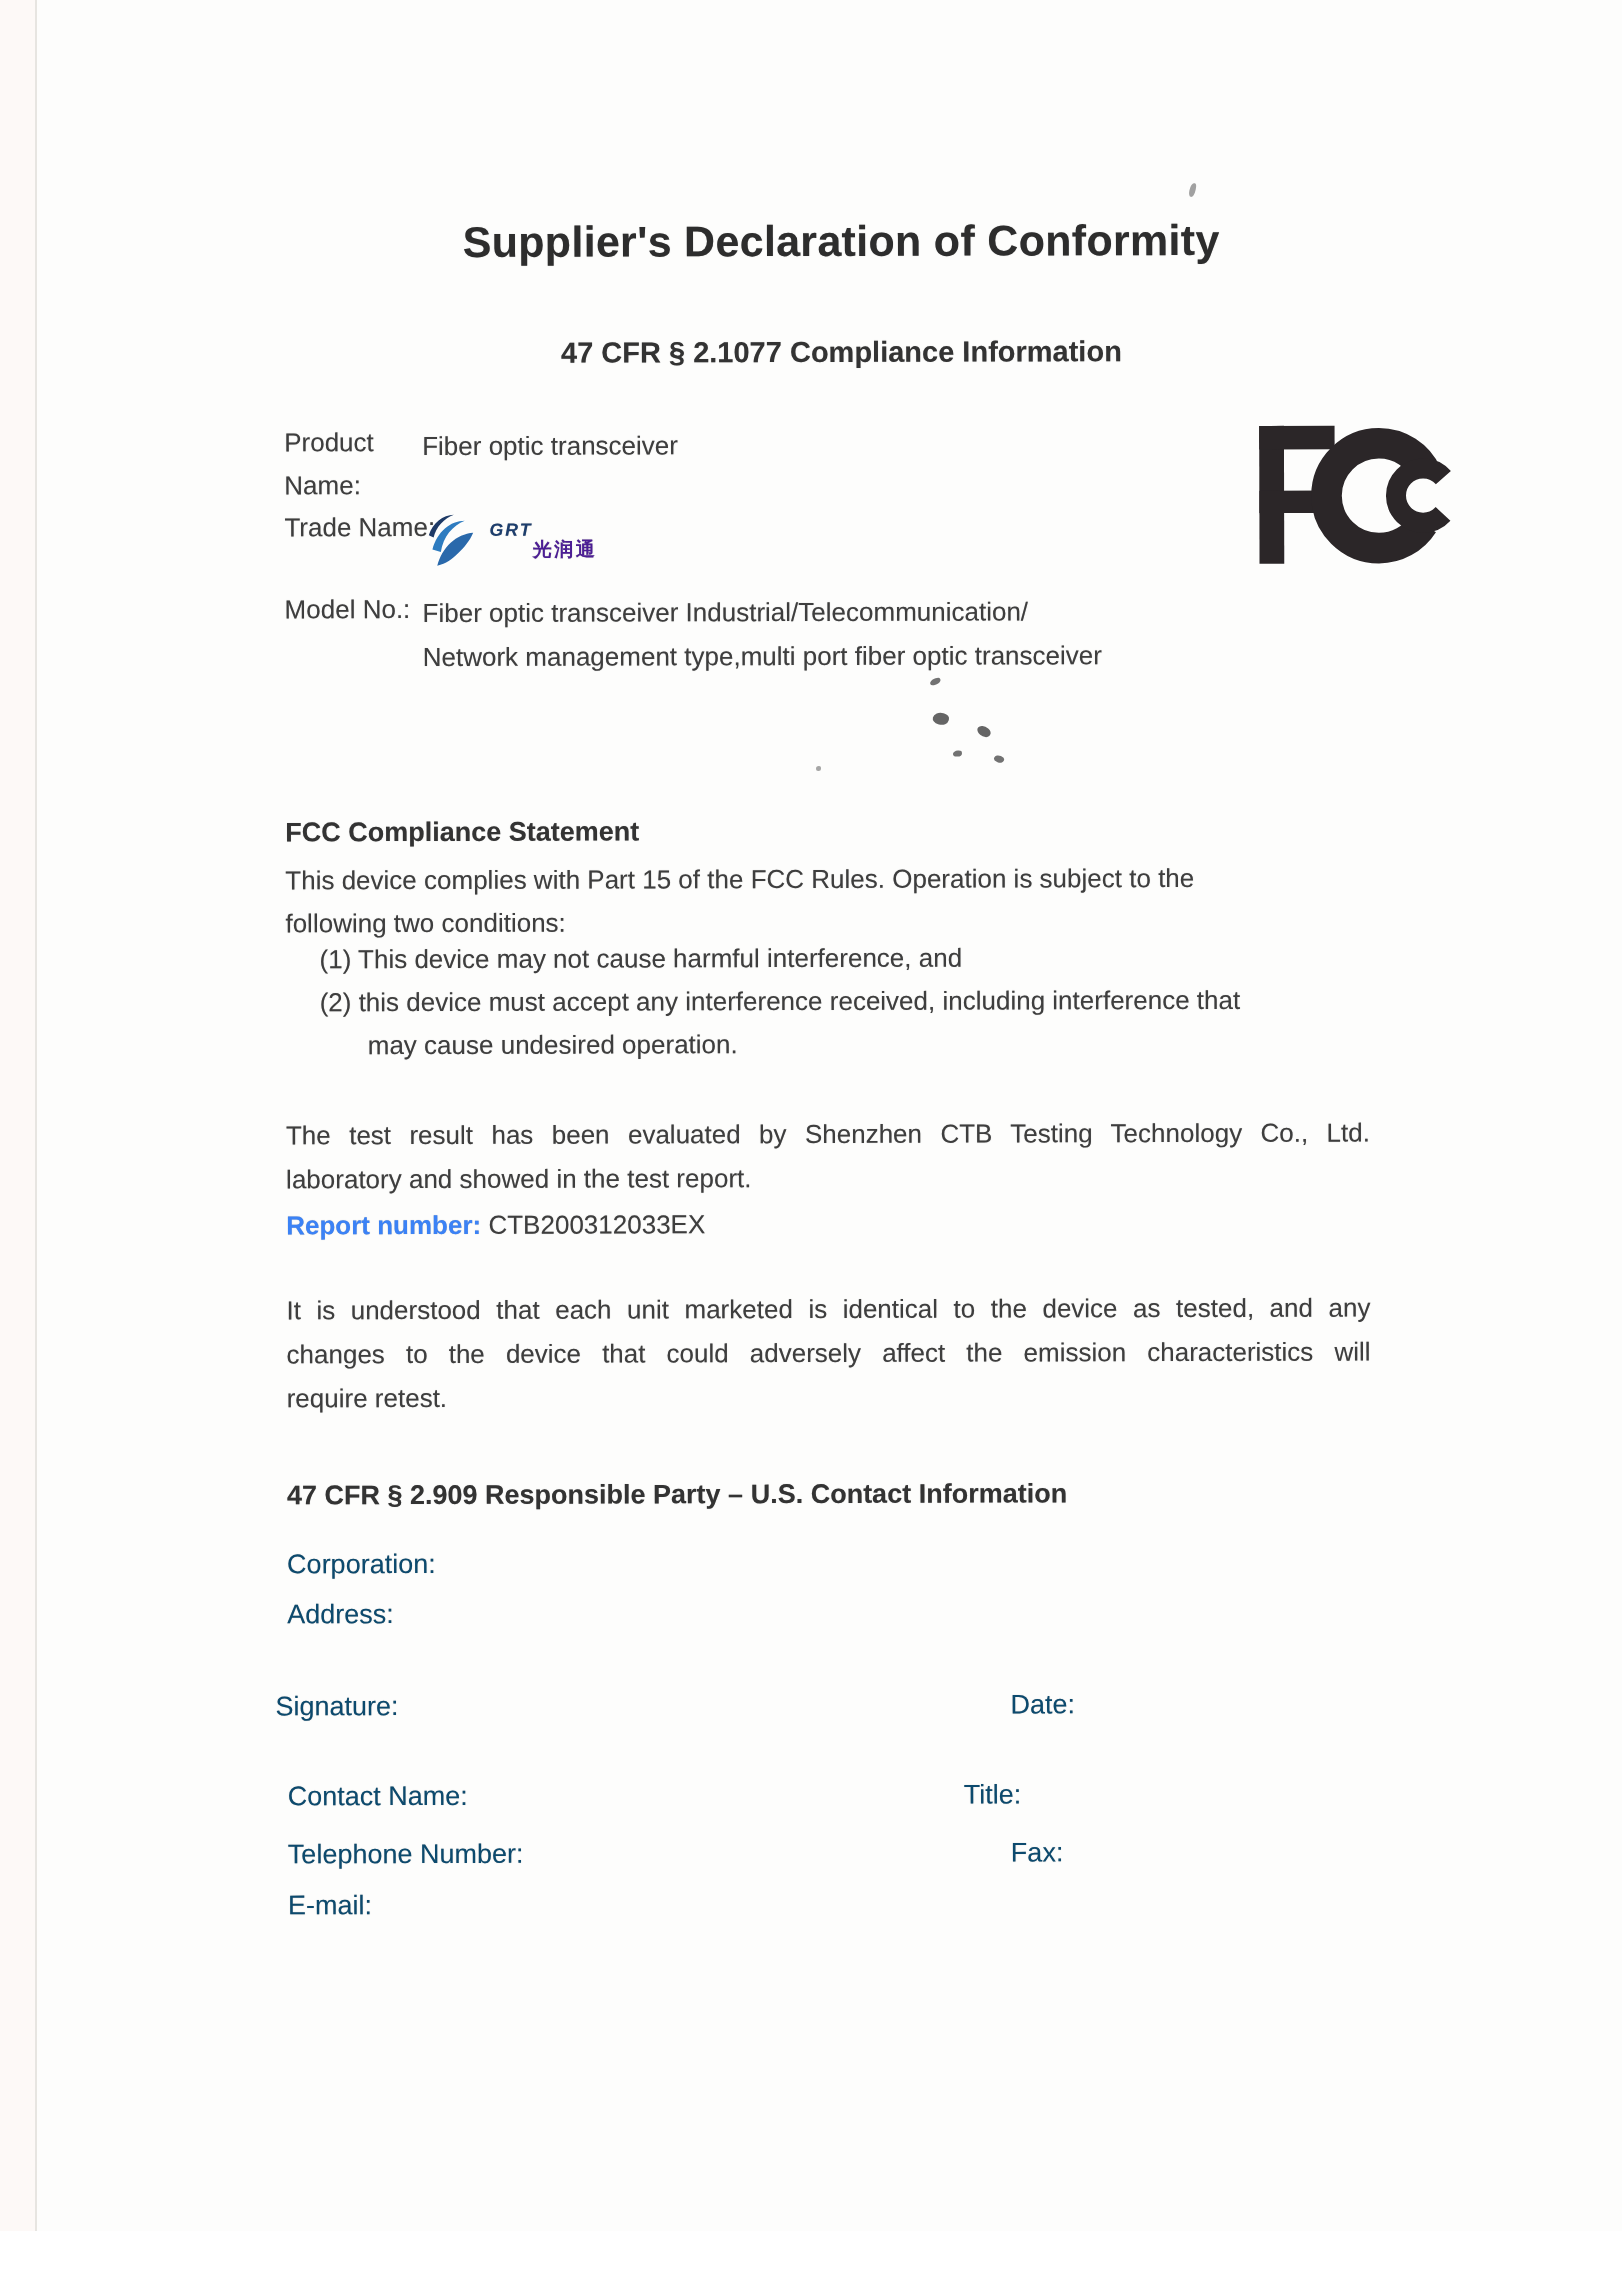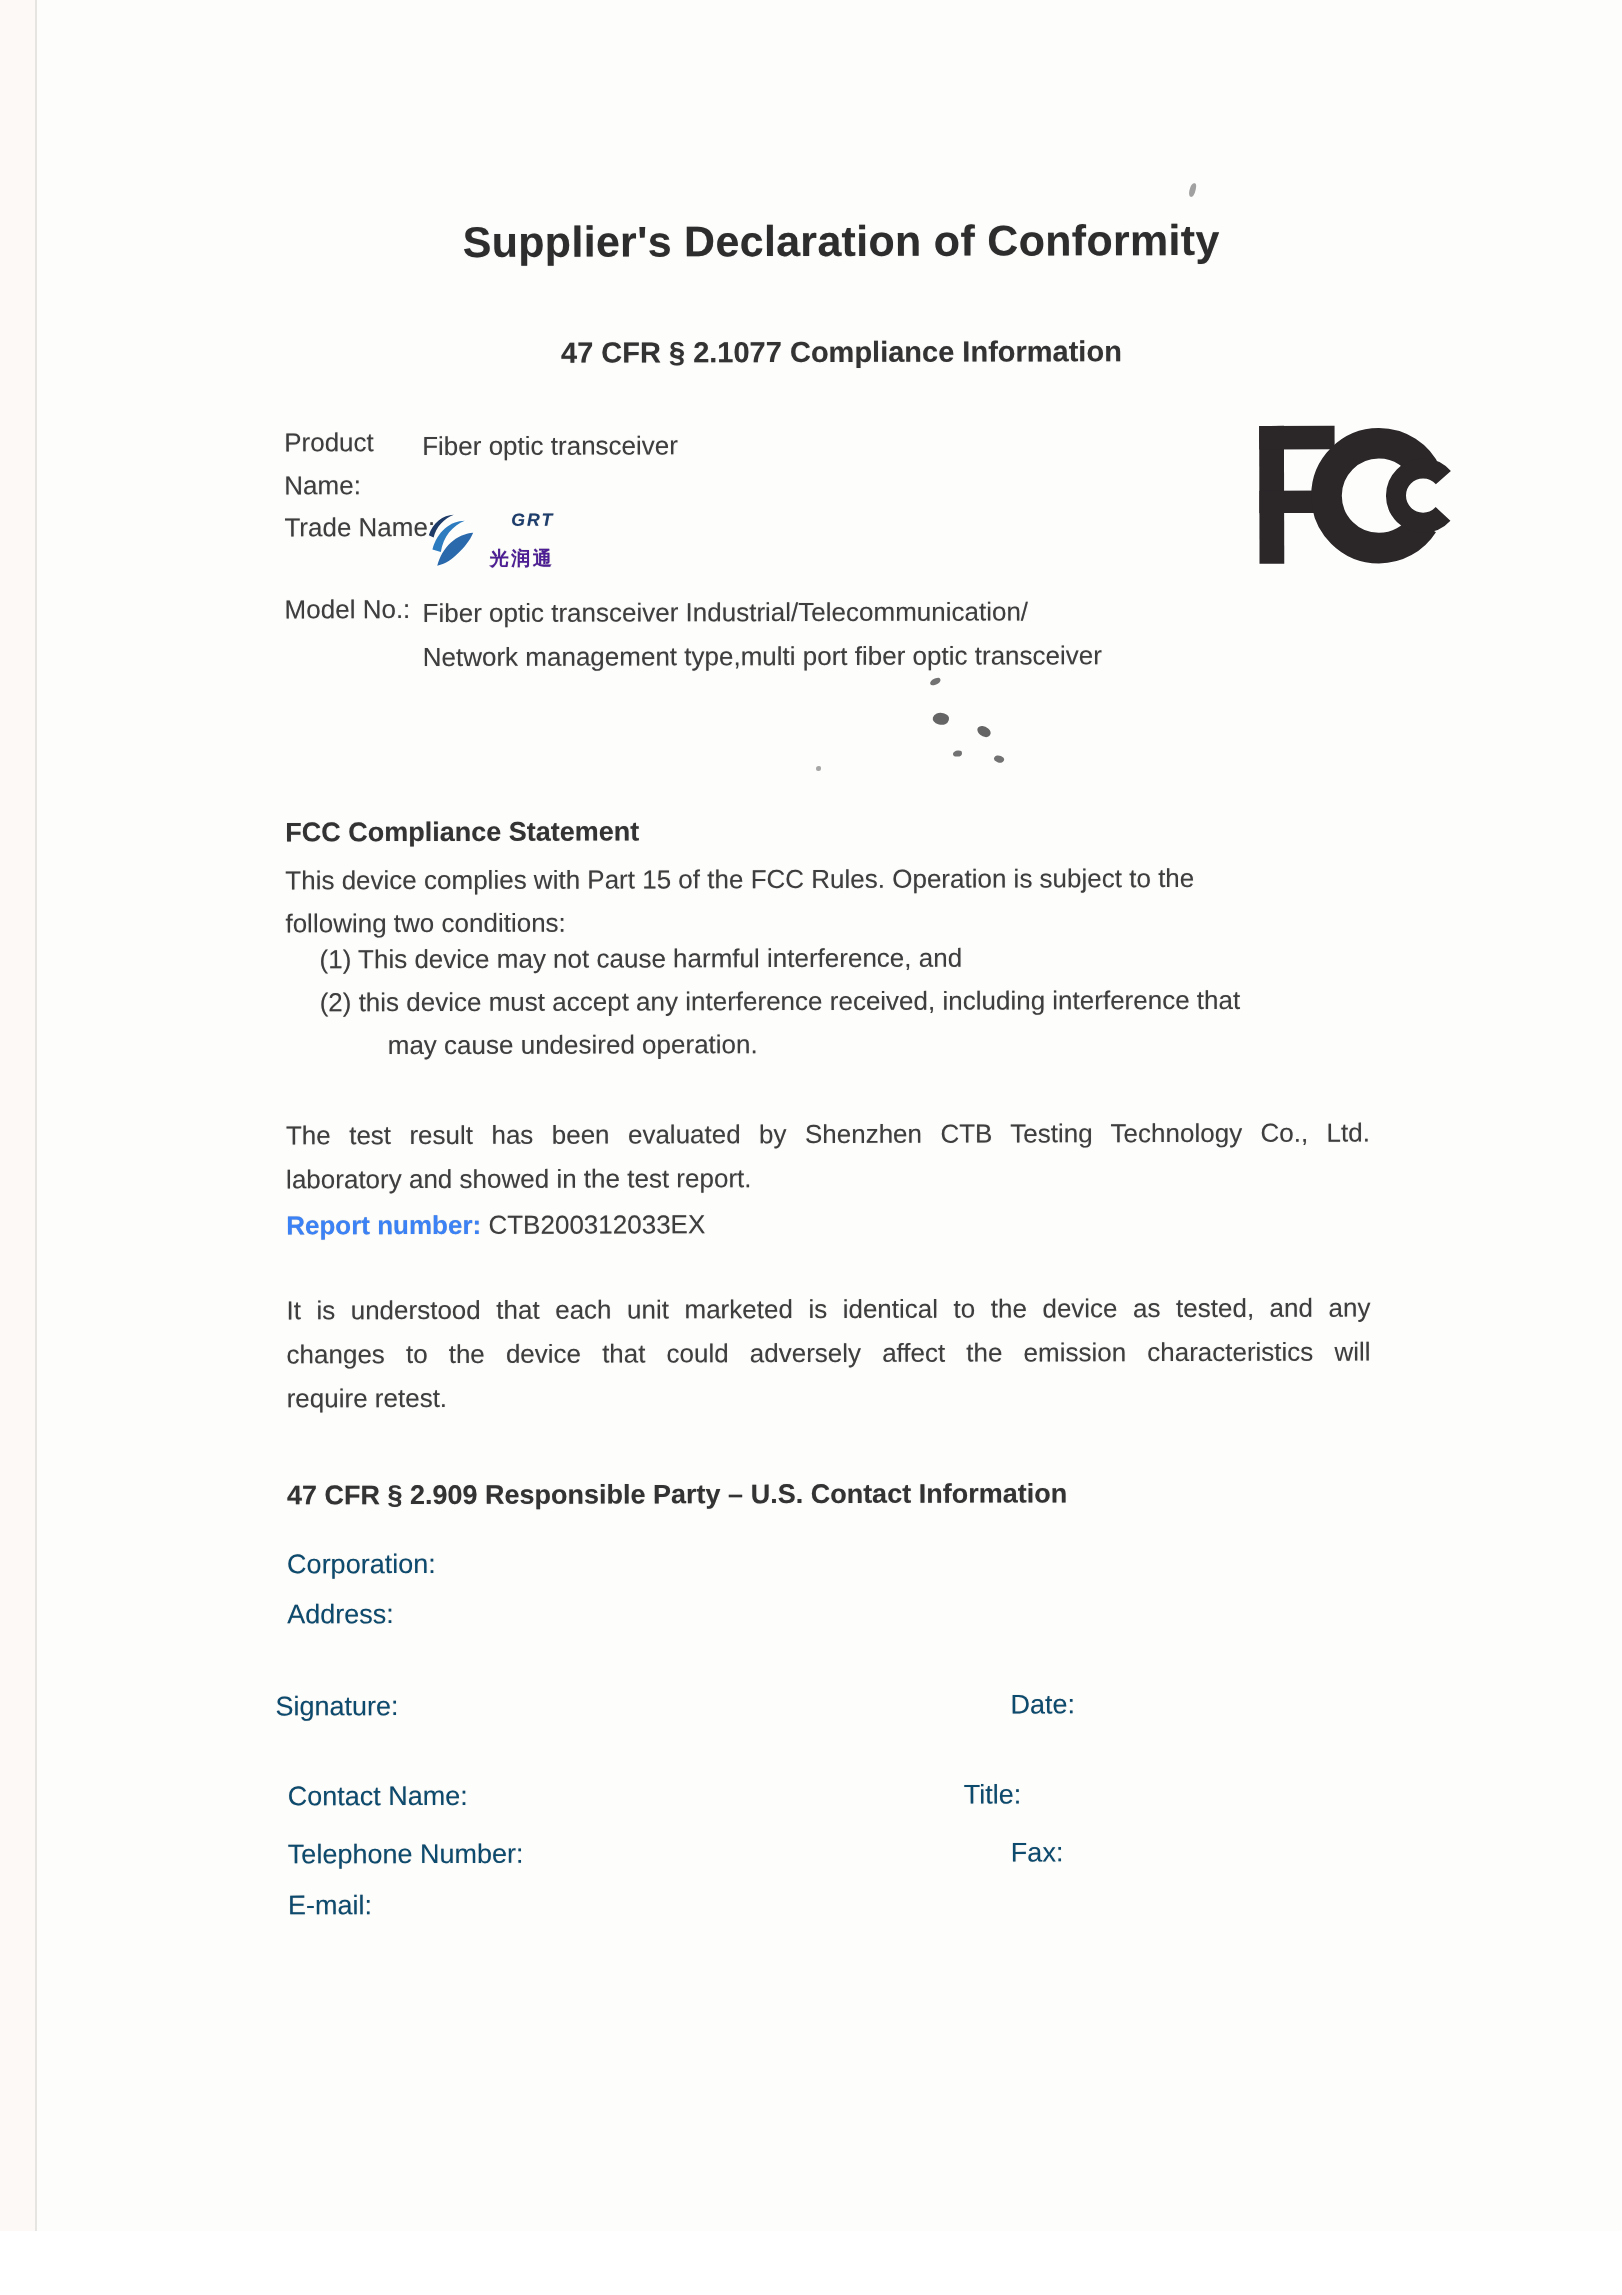--- a/index.html
+++ b/index.html
@@ -31,21 +31,21 @@
   .para{width:1084px;font-size:26px;line-height:44px;color:#3e3e3e;}
   .para .jline{display:block;text-align:justify;text-align-last:justify;}
   .para .nline{display:block;text-align:left;}
   .field{font-size:27px;color:#0c4a6e;}
   .speck{position:absolute;background:#4f4f4f;opacity:.8;border-radius:60% 40% 55% 45%;}
   .edge-left{position:absolute;left:35px;top:0;width:2px;height:2231px;background:#e7e5e1;}
   .edge-margin{position:absolute;left:0;top:0;width:35px;height:2231px;background:#fdf9f7;}
   .scanner-bottom{position:absolute;left:0;top:2231px;width:1623px;height:64px;background:#ffffff;}
 
   .grt-logo{display:flex;align-items:center;gap:9.2px;}
-  .grt-textcol{display:flex;flex-direction:column;line-height:1.05;align-items:flex-end;}
+  .grt-textcol{display:flex;line-height:1.05;}
   .grt-name{font-size:17.7px;font-weight:700;font-style:italic;letter-spacing:2px;color:#1d3e6d;}
   .grt-cjk{font-size:19px;font-weight:700;letter-spacing:2.6px;color:#4c1d95;margin-top:19px;}
 
   .cond{font-size:26px;color:#3e3e3e;}
 </style>
 </head>
 <body>
 
 <div class="page">
   <div class="edge-margin"></div>
@@ -90,21 +90,21 @@
       <circle cx="290" cy="127" r="46" fill="none" stroke="#2b2628" stroke-width="34" stroke-dasharray="220.8 68.2" stroke-dashoffset="254.9"></circle>
     </svg>
 
     <div class="abs section-heading scan-text" style="left:286px;top:816px">FCC Compliance Statement</div>
     <div class="abs" style="left:286px;top:858px;width:1099px">
       <span class="body-text scan-text" style="display:block;line-height:43px">This device complies with Part 15 of the FCC Rules. Operation is subject to the</span>
       <span class="body-text scan-text" style="display:block;line-height:43px">following two conditions:</span>
     </div>
     <div class="abs cond scan-text" style="left:320px;top:943px">(1) This device may not cause harmful interference, and</div>
     <div class="abs cond scan-text" style="left:320px;top:986px">(2) this device must accept any interference received, including interference that</div>
-    <div class="abs cond scan-text" style="left:388px;top:1029px">may cause undesired operation.</div>
+    <div class="abs cond scan-text" style="left:368px;top:1029px">may cause undesired operation.</div>
 
     <div class="abs para" style="left:286px;top:1112px">
       <span class="jline scan-text">The test result has been evaluated by Shenzhen CTB Testing Technology Co., Ltd.</span>
       <span class="nline scan-text">laboratory and showed in the test report.</span>
     </div>
     <div class="abs body-text scan-text" style="left:286px;top:1203px">
       <span class="bold">Report number:</span>
       <span>CTB200312033EX</span>
     </div>
 

